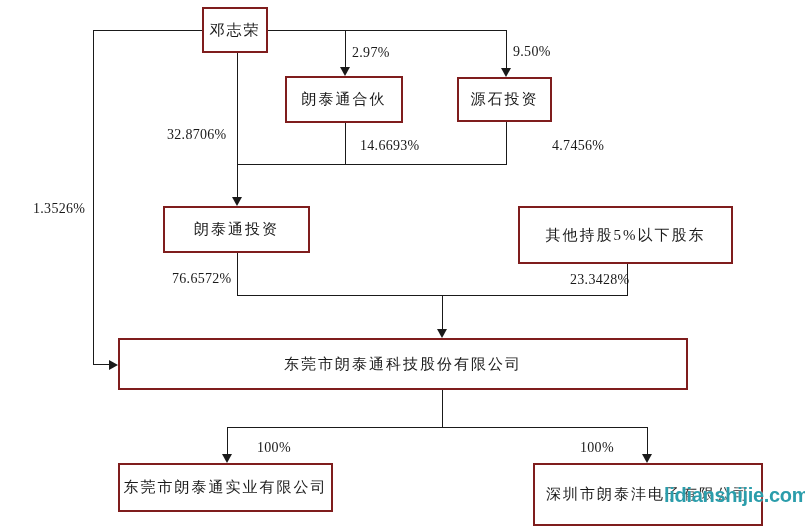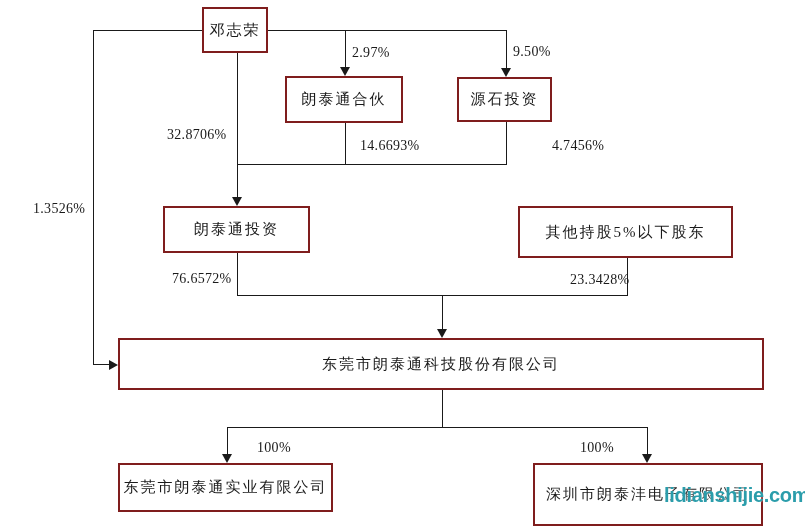--- a/index.html
+++ b/index.html
@@ -105,25 +105,25 @@
   </div>
 
   <div class="node" style="left:285px;top:76px;width:118px;height:47px;">
     <span>朗泰通合伙</span>
   </div>
 
   <div class="node" style="left:163px;top:206px;width:147px;height:47px;">
     <span>朗泰通投资</span>
   </div>
 
-  <div class="node" style="left:518px;top:206px;width:215px;height:52px;">
+  <div class="node" style="left:518px;top:206px;width:215px;height:58px;">
     <span>其他持股5%以下股东</span>
   </div>
 
-  <div class="node thick" style="left:118px;top:338px;width:646px;height:52px;font-family:Liberation Serif, serif;">
+  <div class="node thick" style="left:118px;top:338px;width:570px;height:52px;font-family:Liberation Serif, serif;">
     <span>东莞市朗泰通科技股份有限公司</span>
   </div>
 
   <div class="node thick" style="left:118px;top:463px;width:215px;height:49px;">
     <span>东莞市朗泰通实业有限公司</span>
   </div>
 
   <div class="node thick" style="left:533px;top:463px;width:230px;height:63px;">
     <span>深圳市朗泰沣电子有限公司</span>
   </div>

